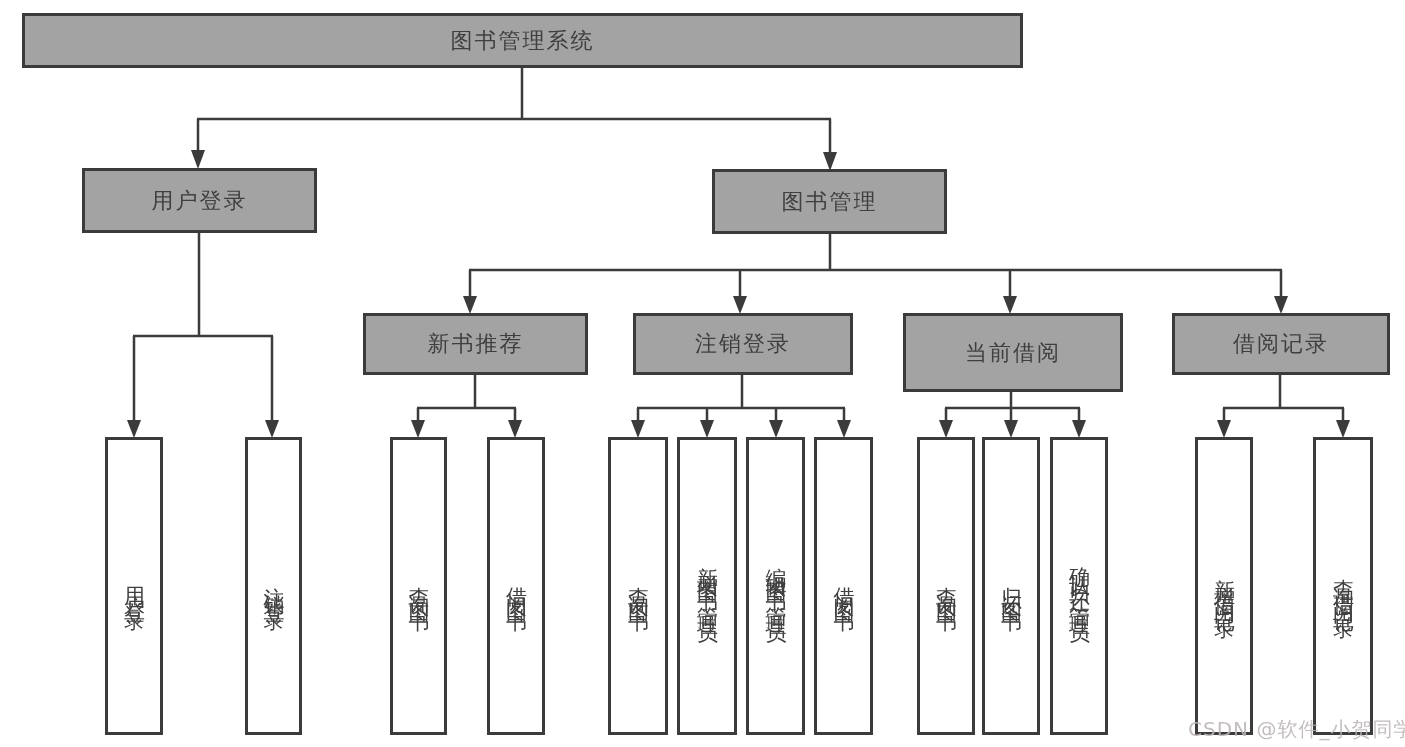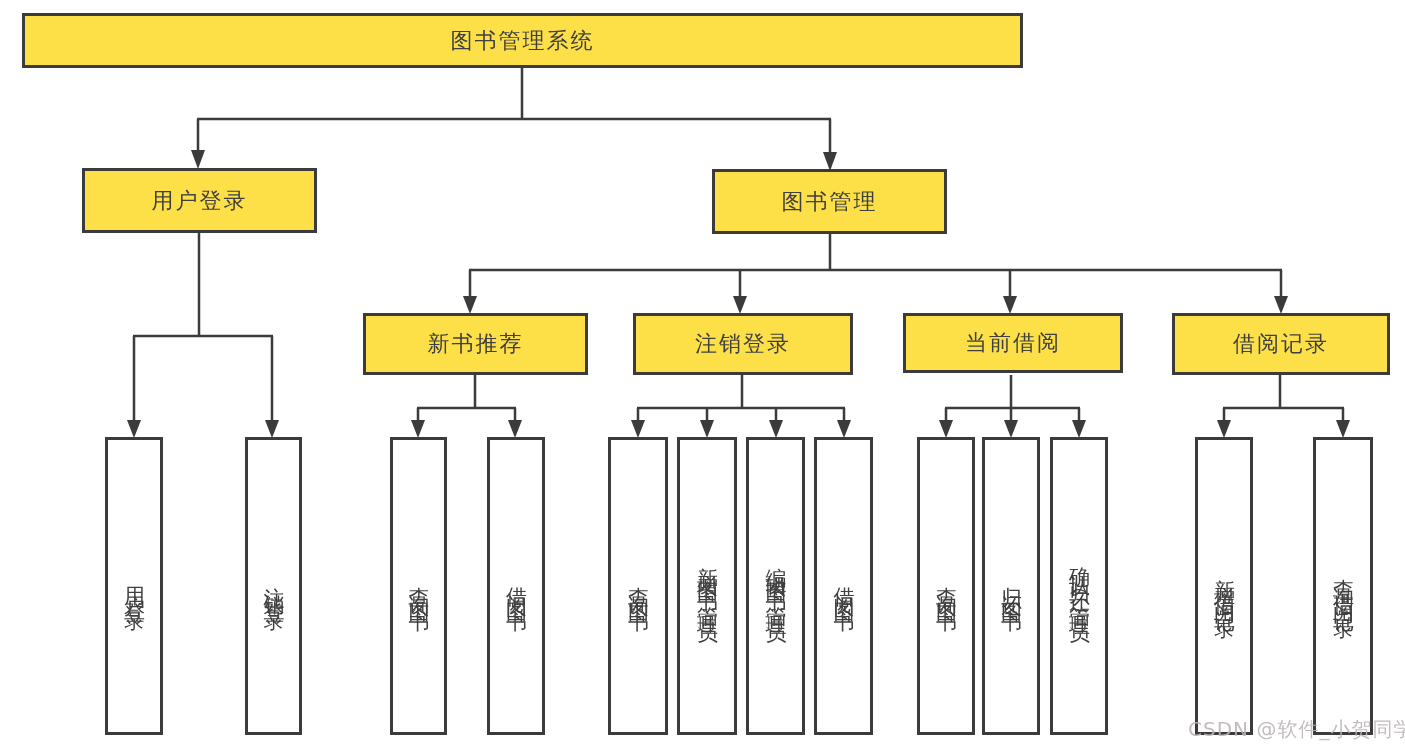--- a/index.html
+++ b/index.html
@@ -20,21 +20,21 @@
     left: 0;
     top: 0;
     width: 1405px;
     height: 747px;
     pointer-events: none;
   }
   .node {
     position: absolute;
     box-sizing: border-box;
     border: 3px solid #3b3b3b;
-    background: #fde047;
+    background: #a3a3a3;
     display: flex;
     align-items: center;
     justify-content: center;
     color: #3f3f3f;
     font-size: 22px;
     letter-spacing: 2px;
     z-index: 2;
   }
   .leaf {
     position: absolute;
@@ -129,21 +129,21 @@
   <div class="node" style="left:712px; top:169px; width:235px; height:65px;">
     <span>图书管理</span>
   </div>
 
   <div class="node" style="left:363px; top:313px; width:225px; height:62px;">
     <span>新书推荐</span>
   </div>
   <div class="node" style="left:633px; top:313px; width:220px; height:62px;">
     <span>注销登录</span>
   </div>
-  <div class="node" style="left:903px; top:313px; width:220px; height:60px;">
+  <div class="node" style="left:903px; top:313px; width:220px; height:79px;">
     <span>当前借阅</span>
   </div>
   <div class="node" style="left:1172px; top:313px; width:218px; height:62px;">
     <span>借阅记录</span>
   </div>
 
   <div class="leaf" style="left:105px; width:58px;">
     <span class="vtext">用户登录</span>
   </div>
   <div class="leaf" style="left:245px; width:57px;">

